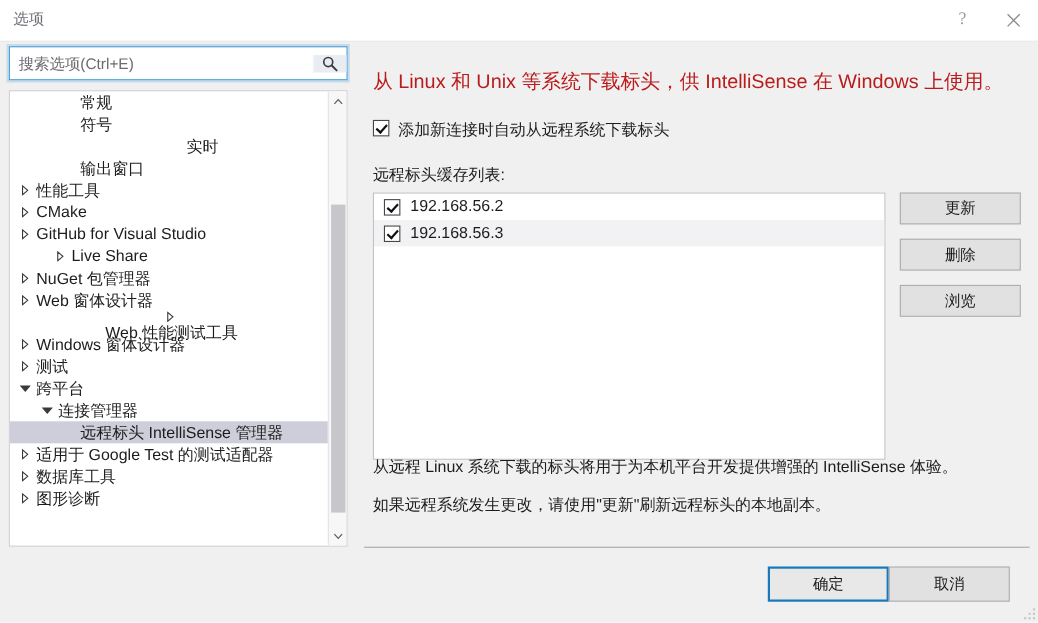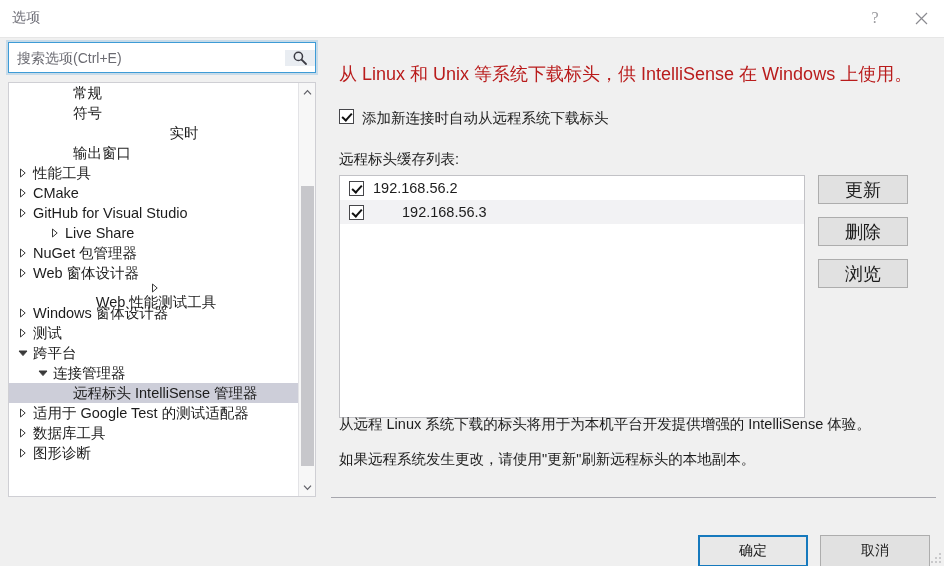--- a/index.html
+++ b/index.html
@@ -231,41 +231,41 @@
     border: 1px solid #c2c2c6;
     overflow: hidden;
   }
   .list-row {
     height: 24px;
     display: flex;
     align-items: center;
     padding-left: 9px;
     cursor: default;
   }
-  .list-row.alt { background: #f2f2f4; gap: 29px; }
+  .list-row.alt { background: #f2f2f4; }
   .list-row .ip {
     padding-left: 9px;
     font-size: 14.5px;
     color: #1c1c1c;
   }
 
   .side-btns {
     position: absolute;
     left: 818px;
     top: 175px;
     width: 110px;
   }
   .btn {
-    width: 90px;
+    width: 110px;
     height: 29px;
     box-sizing: border-box;
     background: #e1e1e1;
     border: 1px solid #adadad;
     font-family: "Liberation Sans", "DejaVu Sans", sans-serif;
-    font-size: 18px;
+    font-size: 14px;
     color: #1c1c1c;
     cursor: default;
     display: flex;
     align-items: center;
     justify-content: center;
     padding: 0;
   }
   .side-btns .btn + .btn { margin-top: 13px; }
 
   .foot-note {
@@ -283,23 +283,22 @@
     left: 331px;
     top: 497px;
     width: 605px;
     height: 1px;
     background: #a6a6ad;
   }
 
   .dialog-buttons {
     position: absolute;
     left: 698px;
-    top: 535px;
-    display: flex;
-    gap: 12px;
+    top: 515px;
+    display: flex;
   }
   .btn-wide {
     width: 110px;
     height: 32px;
     box-sizing: border-box;
     background: #e1e1e1;
     border: 1px solid #adadad;
     font-family: "Liberation Sans", "DejaVu Sans", sans-serif;
     font-size: 14px;
     color: #1c1c1c;

